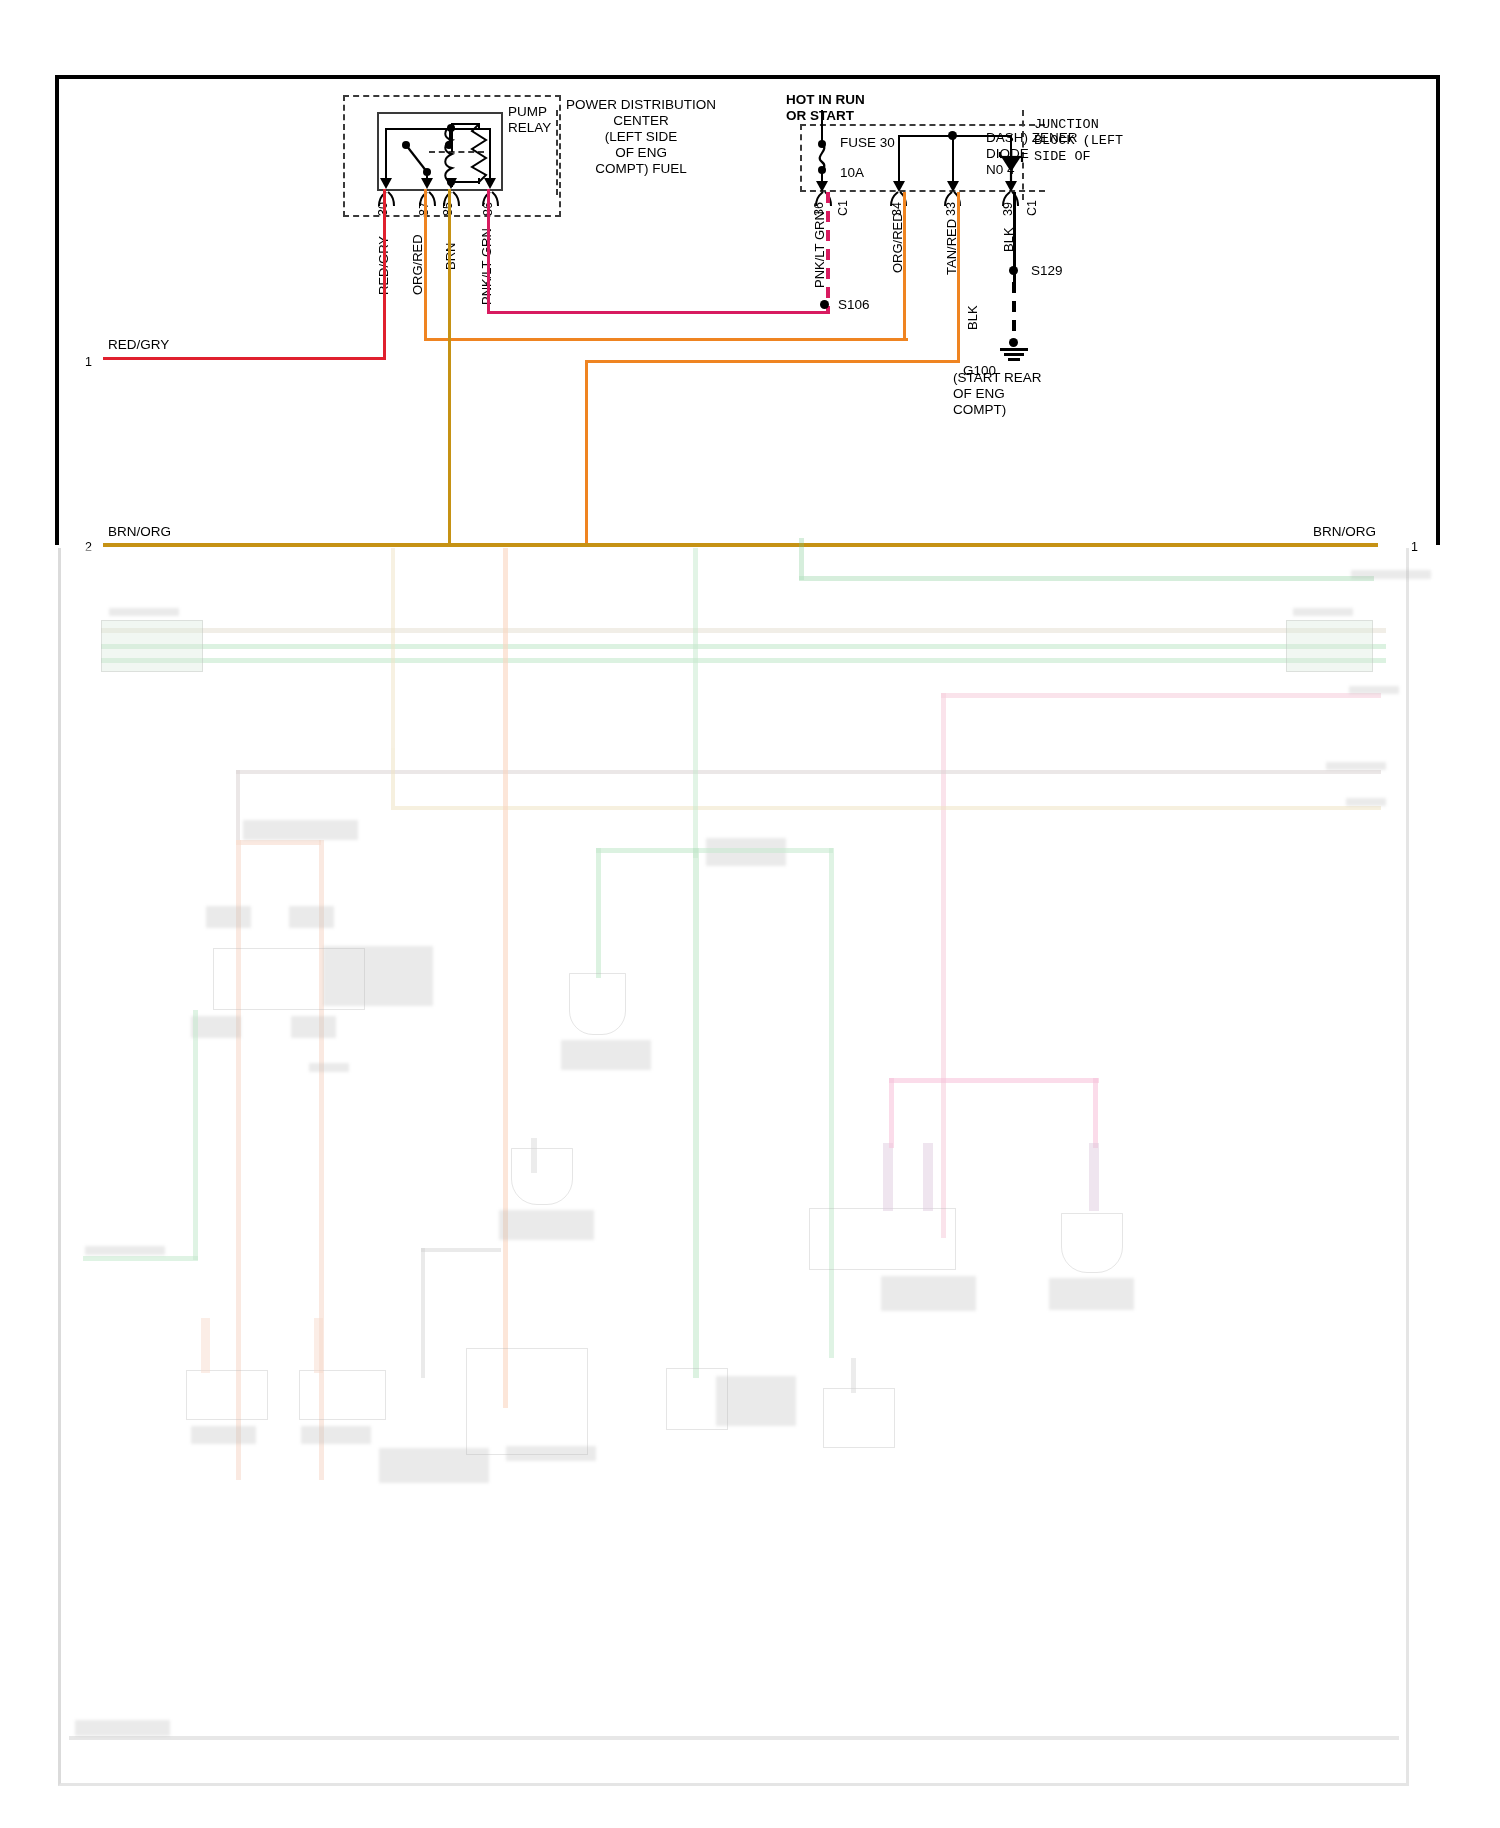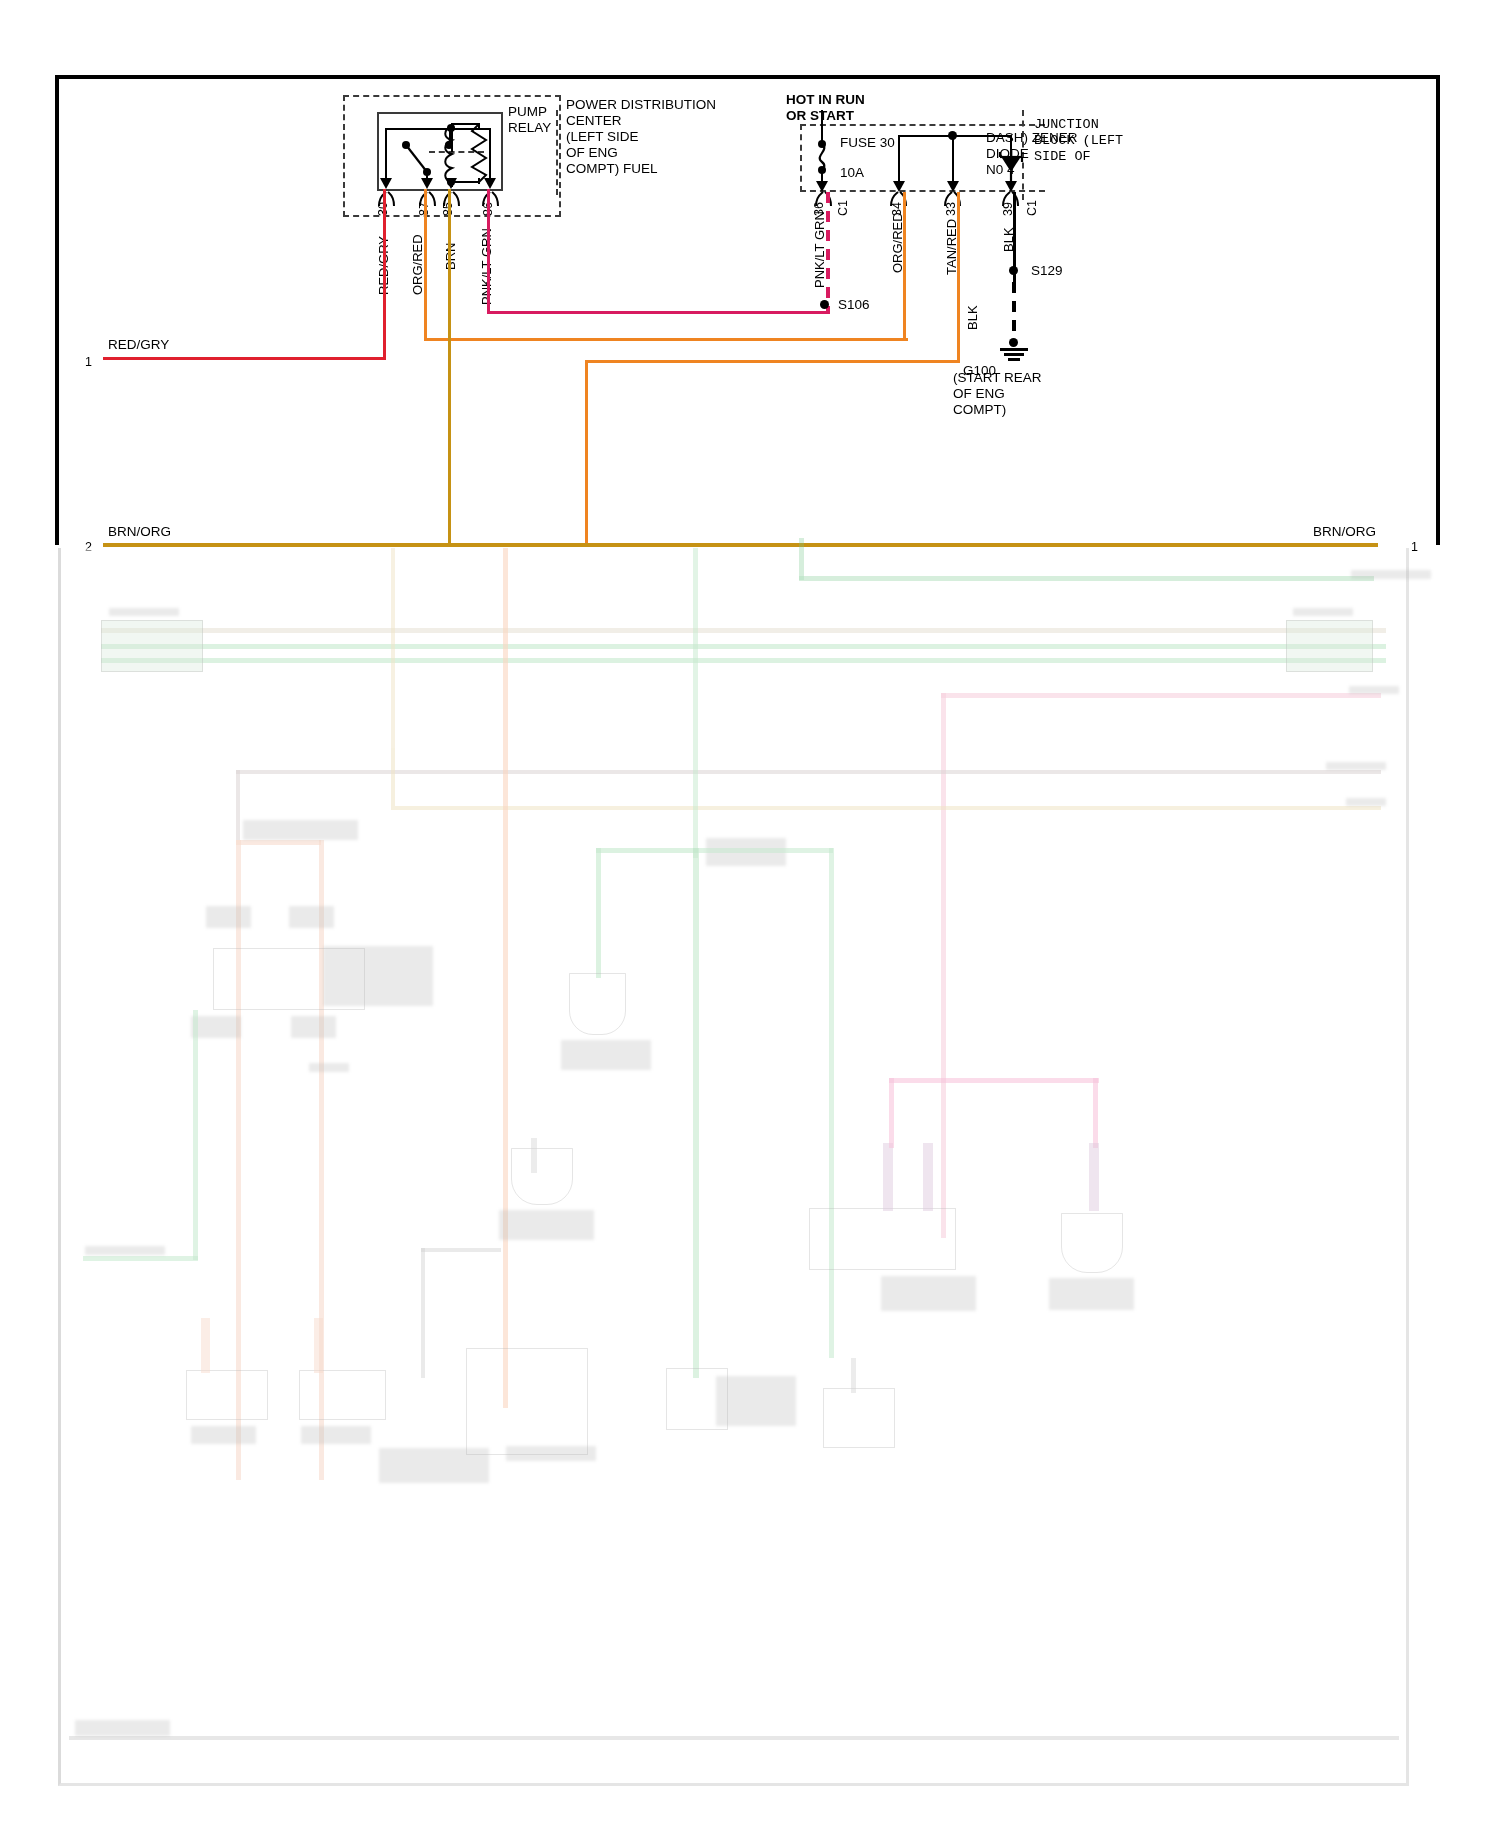--- a/index.html
+++ b/index.html
@@ -117,21 +117,21 @@
     <path d="M73 16 C73 6,69 4,67 2" fill="none" stroke="#000" stroke-width="2"></path>
     <path d="M82 16 C82 6,87 4,89 2" fill="none" stroke="#000" stroke-width="2"></path>
     <path d="M97 16 C97 6,93 4,91 2" fill="none" stroke="#000" stroke-width="2"></path>
     <path d="M121 16 C121 6,126 4,128 2" fill="none" stroke="#000" stroke-width="2"></path>
     <path d="M136 16 C136 6,132 4,130 2" fill="none" stroke="#000" stroke-width="2"></path>
   </svg>
 
   <div class="t" style="left:508px;top:104px;">PUMP
 RELAY</div>
 
-  <div class="t" style="left:566px;top:97px;">POWER DISTRIBUTION
+  <div class="t" style="left:566px;top:97px;text-align:center;">POWER DISTRIBUTION
 CENTER
 (LEFT SIDE
 OF ENG
 COMPT) FUEL</div>
 
   <div class="pin" style="left:376px;top:216px;">30</div>
   <div class="pin" style="left:417px;top:216px;">87</div>
   <div class="pin" style="left:441px;top:216px;">85</div>
   <div class="pin" style="left:481px;top:216px;">86</div>
 

